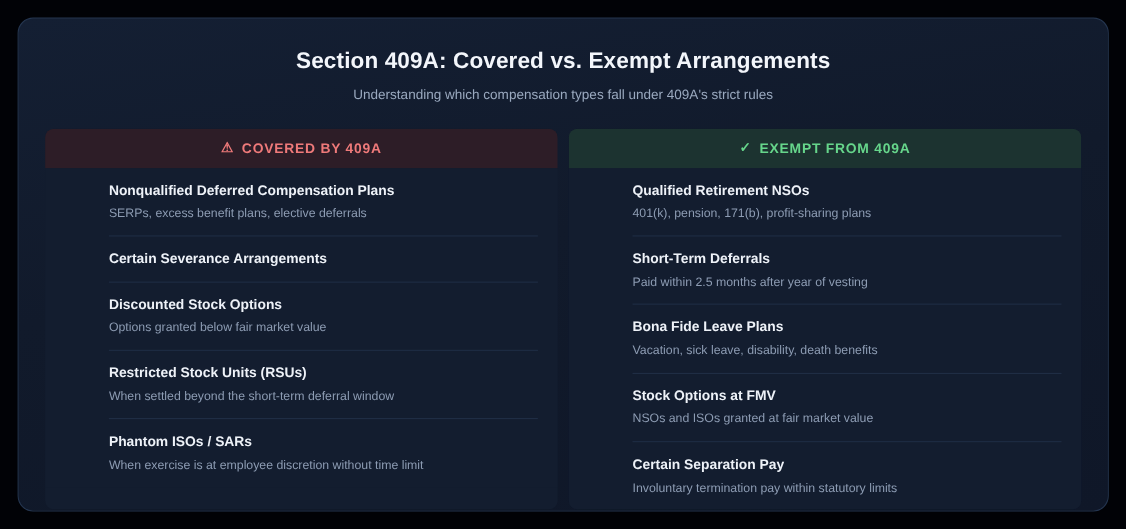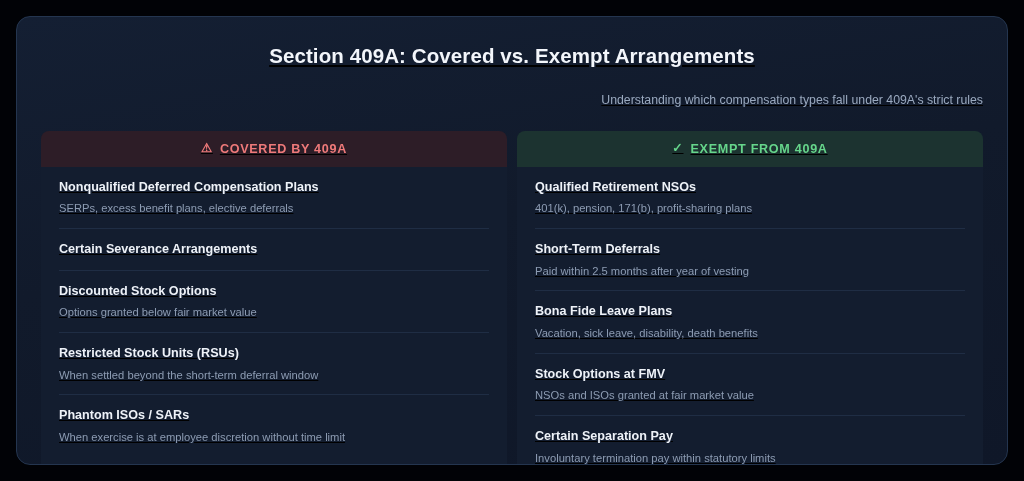--- a/index.html
+++ b/index.html
@@ -21,38 +21,37 @@
   
   #infographic-card {
     position: relative;
     width: 992px;
     height: 449px;
     border-radius: 14px;
     border: 1px solid #24354f;
     background: linear-gradient(170deg, #141f33 0%, #111a2b 45%, #0f1728 100%);
     padding: 26px 24px 0 24px;
     overflow: hidden;
-    text-decoration: underline;
   }
 
   
   #page-title {
     text-align: center;
     font-size: 20.5px;
     font-weight: bold;
     color: #f3f6fb;
     letter-spacing: 0.1px;
     line-height: 1.25;
   }
 
   #page-subtitle {
-    text-align: right;
+    text-align: center;
     font-size: 12.3px;
     color: #9aa9bf;
-    margin-top: 24px;
+    margin-top: 10px;
     line-height: 1.3;
   }
 
   
   #columns {
     display: flex;
     gap: 10px;
     margin-top: 22px;
   }
 
@@ -91,20 +90,21 @@
   }
 
   .panel-body {
     background: #131d2f;
     padding: 0 18px;
   }
 
   .row {
     padding: 13px 0 12px 0;
     border-top: 1px solid #1f2d44;
+    margin-left: 40px;
   }
   .row:first-child { border-top: none; }
 
   .row-title {
     font-size: 12.6px;
     font-weight: bold;
     color: #eef2f8;
     line-height: 1.25;
   }
 

